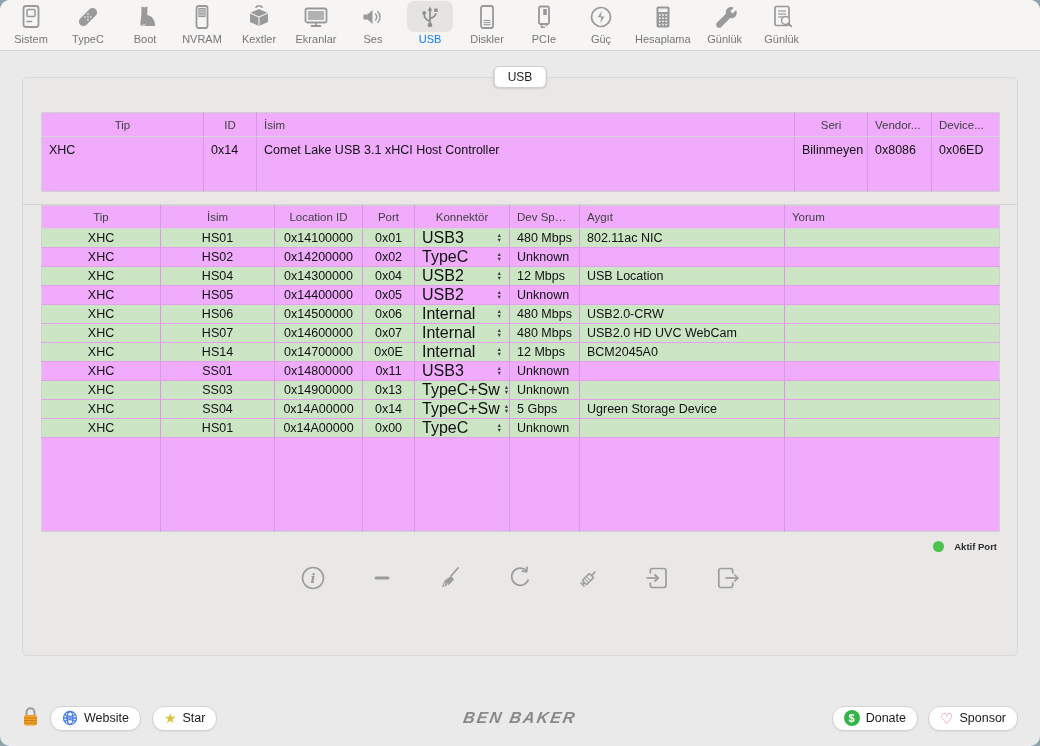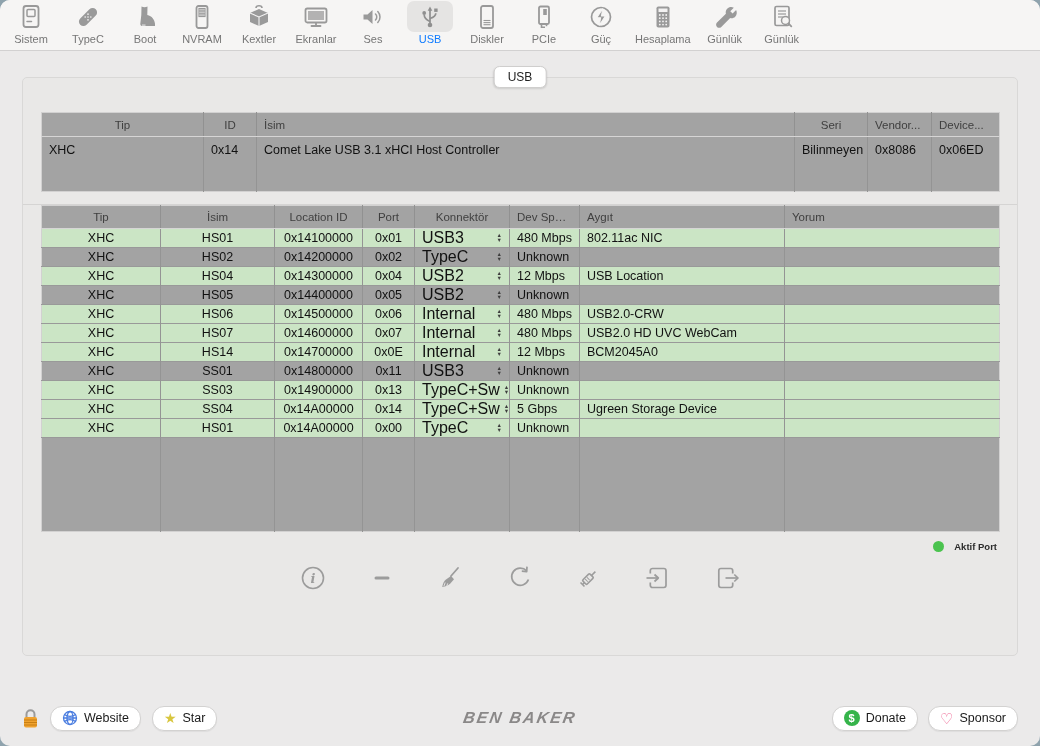--- a/index.html
+++ b/index.html
@@ -18,21 +18,21 @@
   .tb-item.selected .tb-icon{background:#e5e4e3;}
   .tb-label{font-size:11px;color:#767676;margin-top:1px;white-space:nowrap;}
   .tb-item.selected .tb-label{color:#0d7bff;}
   
   .content{position:relative;height:605px;}
   .tab-pill{position:absolute;left:50%;top:15px;transform:translateX(-50%);z-index:2;background:#fff;
     border:1px solid #cfcecd;border-radius:6px;padding:3px 13px;font-size:12px;color:#222;
     box-shadow:0 1px 2px rgba(0,0,0,.12);}
   .panel{position:absolute;left:22px;top:26px;width:996px;height:579px;box-sizing:border-box;
     background:#e9e8e7;border:1px solid #d9d8d7;border-radius:5px;padding:34px 18px 0;}
-  table.grid{width:100%;border-collapse:collapse;table-layout:fixed;background:#a3a3a3;
+  table.grid{width:100%;border-collapse:collapse;table-layout:fixed;background:#f0abfc;
     border:1px solid #d2d1d1;font-size:12.5px;color:#111;}
   .grid th{font-weight:normal;font-size:11.5px;color:#3f3f3f;border-bottom:1px solid #d6d5d5;
     border-right:1px solid rgba(0,0,0,.11);padding:0 7px;white-space:nowrap;overflow:hidden;text-overflow:ellipsis;}
   .grid td{border-right:1px solid rgba(0,0,0,.09);padding:0 7px;white-space:nowrap;overflow:hidden;}
   .grid th:last-child,.grid td:last-child{border-right:none;}
   .c{text-align:center;} .l{text-align:left;}
   .t1 th{height:23px;} .t1 td{height:25px;} .t1 tr.filler td{height:29px;}
   .t2 th{height:22px;}
   .t2 tbody tr{border-bottom:1px solid rgba(0,0,0,.06);}
   .t2 tbody td{height:18px;}
@@ -45,21 +45,21 @@
   .section-divider{height:1px;background:#d5d4d3;margin:12px -18px 0;}
   .section-title{font-size:12px;font-weight:bold;color:#1b1b1b;margin:8px 0 9px;}
   .legend{display:flex;justify-content:flex-end;align-items:center;gap:10px;margin-top:9px;padding-right:2px;}
   .legend-dot{width:11px;height:11px;border-radius:50%;background:#4bc34f;}
   .legend-label{font-size:9.5px;font-weight:bold;color:#2d2d2d;}
   .actions{display:flex;justify-content:center;gap:39px;margin-top:11px;}
   .action-btn{width:30px;height:30px;display:flex;align-items:center;justify-content:center;background:none;border:none;padding:0;}
   
   .footer{position:absolute;left:0;right:0;bottom:0;height:56px;display:flex;align-items:center;
     padding:0 22px;box-sizing:border-box;}
-  .footer-left{display:flex;align-items:center;gap:11px;}
+  .footer-left{display:flex;gap:11px;}
   .pill{display:inline-flex;align-items:center;gap:6px;background:#fff;border:1px solid #d3d2d1;
     border-radius:12px;height:23px;padding:0 11px;font-size:12.5px;color:#1a1a1a;
     box-shadow:0 1px 1px rgba(0,0,0,.06);}
   .logo{position:absolute;left:50%;transform:translateX(-50%) skewX(-10deg);font-weight:bold;
     font-style:italic;font-size:16px;letter-spacing:2px;color:#8a8888;}
   .footer-right{margin-left:auto;display:flex;gap:10px;}
   .star-glyph{color:#d8c63e;font-size:14px;line-height:1;}
   .heart-glyph{color:#ee5f8f;font-size:15px;font-weight:bold;line-height:1;}
   .donate-ic{width:16px;height:16px;border-radius:50%;background:#35b44a;color:#fff;display:flex;
     align-items:center;justify-content:center;font-size:11px;font-weight:bold;}

